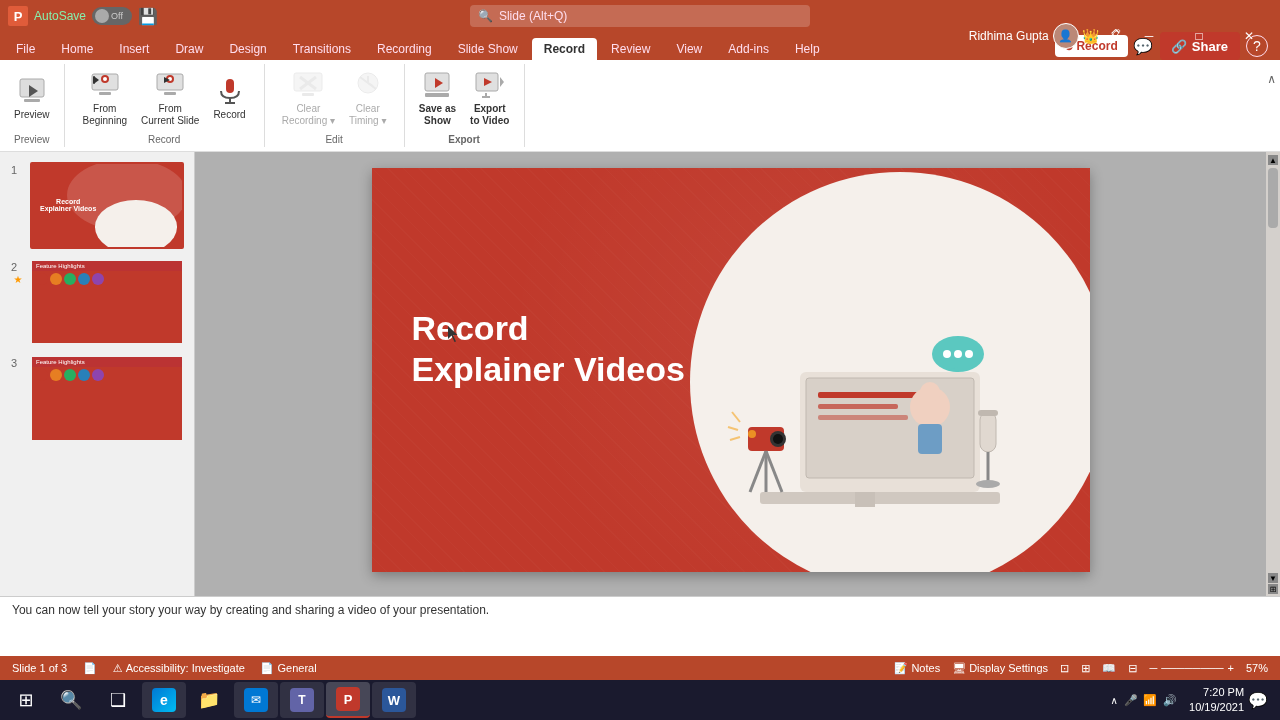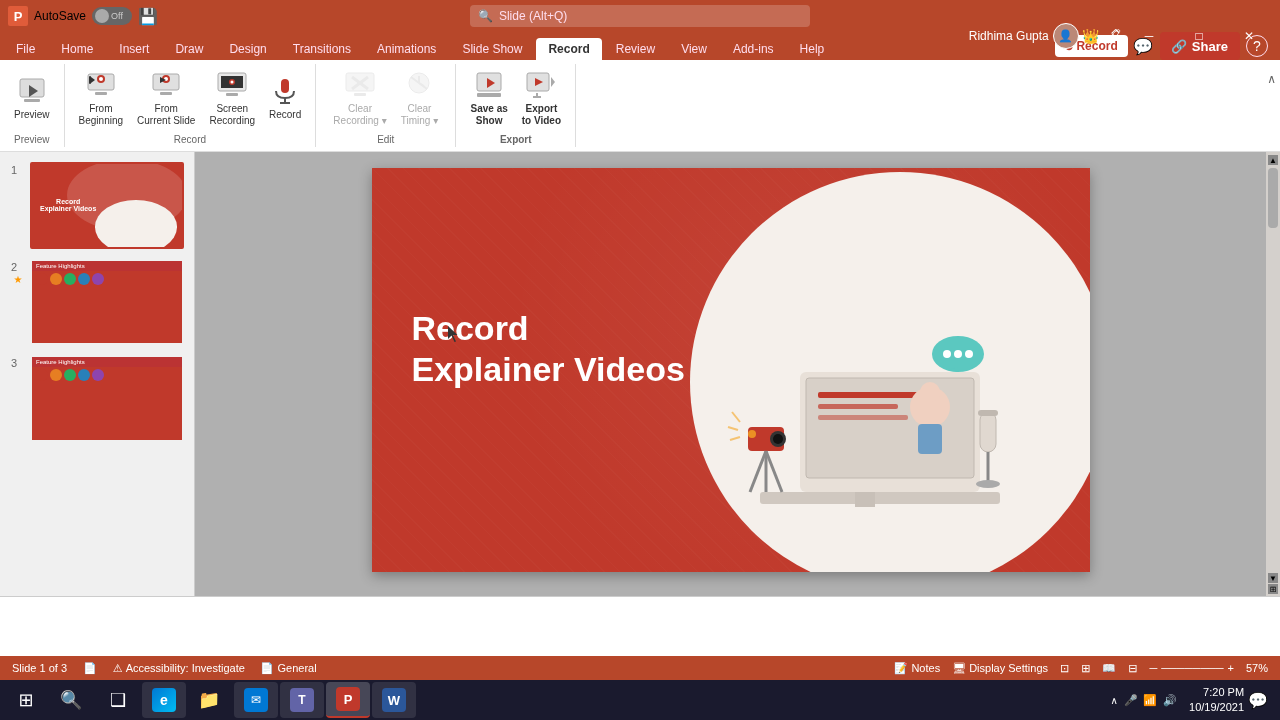--- a/index.html
+++ b/index.html
@@ -288,21 +288,21 @@
       width: 16px;
       gap: 1px;
     }
   </style>
 </head>
 <body>
 
 <div class="ribbon-header-row">
   <div class="title-bar-left" style="display:flex;align-items:center;gap:6px;padding:0 8px;">
     <div class="title-bar-logo">P</div>
-    <span style="color:#000000;font-size:12px;">AutoSave</span>
+    <span style="color:#86efac;font-size:12px;">AutoSave</span>
     <div style="background:#666;border-radius:10px;width:40px;height:18px;display:flex;align-items:center;padding:2px 3px;gap:2px;">
       <div style="width:14px;height:14px;background:#aaa;border-radius:50%;"></div>
       <span style="color:#ccc;font-size:9px;">Off</span>
     </div>
     <div style="color:white;font-size:16px;cursor:pointer;">💾</div>
   </div>
   <div style="position:absolute;left:50%;transform:translateX(-50%);display:flex;align-items:center;gap:4px;">
     <div style="width:340px;height:22px;background:#fff3;border-radius:4px;display:flex;align-items:center;padding:0 8px;gap:6px;color:#fde;font-size:12px;">
       <span>🔍</span>
       <span>Slide (Alt+Q)</span>
@@ -321,21 +321,21 @@
   </div>
 </div>
 
 <div class="ribbon-tabs">
   <div class="ribbon-tab">File</div>
   <div class="ribbon-tab">Home</div>
   <div class="ribbon-tab">Insert</div>
   <div class="ribbon-tab">Draw</div>
   <div class="ribbon-tab">Design</div>
   <div class="ribbon-tab">Transitions</div>
-  <div class="ribbon-tab">Animations</div>
+  <div class="ribbon-tab">Recording</div>
   <div class="ribbon-tab">Slide Show</div>
   <div class="ribbon-tab active">Record</div>
   <div class="ribbon-tab">Review</div>
   <div class="ribbon-tab">View</div>
   <div class="ribbon-tab">Add-ins</div>
   <div class="ribbon-tab">Help</div>
   <div style="margin-left:auto;display:flex;align-items:center;gap:6px;padding-right:8px;">
     <div style="display:flex;align-items:center;gap:4px;background:white;color:#c0392b;border-radius:4px;padding:2px 10px;font-size:12px;font-weight:600;height:22px;cursor:pointer;">
       <span style="color:#c0392b;font-size:14px;">⏺</span>
 
@@ -391,32 +391,20 @@
             <rect x="3" y="5" width="26" height="16" rx="2" fill="#e0e0e0" stroke="#aaa"></rect>
             <circle cx="16" cy="10" r="4" fill="#c0392b"></circle>
             <circle cx="16" cy="10" r="2" fill="#fff"></circle>
             <rect x="10" y="23" width="12" height="3" rx="1" fill="#aaa"></rect>
             <polygon points="10,8 16,11 10,14" fill="#333"></polygon>
           </svg>
         </div>
         <div class="ribbon-btn-label">From<br>Current Slide</div>
       </div>
 
-      <div class="ribbon-btn">
-        <div class="ribbon-btn-icon">
-          <svg width="32" height="32" viewBox="0 0 32 32">
-            <rect x="2" y="4" width="28" height="18" rx="2" fill="#e8e8e8" stroke="#aaa"></rect>
-            <rect x="5" y="7" width="22" height="12" fill="#333"></rect>
-            <circle cx="16" cy="13" r="3" fill="#c0392b"></circle>
-            <circle cx="16" cy="13" r="1.5" fill="#fff"></circle>
-            <rect x="10" y="24" width="12" height="3" rx="1" fill="#aaa"></rect>
-          </svg>
-        </div>
-        <div class="ribbon-btn-label">Screen<br>Recording</div>
-      </div>
 
       <div class="ribbon-btn">
         <div class="ribbon-btn-icon">
           <svg width="32" height="32" viewBox="0 0 32 32">
             <rect x="12" y="4" width="8" height="14" rx="4" fill="#c0392b"></rect>
             <path d="M7 16 Q7 23 16 23 Q25 23 25 16" stroke="#555" stroke-width="2" fill="none"></path>
             <line x1="16" y1="23" x2="16" y2="28" stroke="#555" stroke-width="2"></line>
             <line x1="11" y1="28" x2="21" y2="28" stroke="#555" stroke-width="2"></line>
           </svg>
         </div>
@@ -613,20 +601,21 @@
   <div class="right-scrollbar" style="width:14px;background:#d4d0cc;display:flex;flex-direction:column;align-items:center;padding:2px 0;">
     <div style="width:10px;height:10px;background:#888;margin:1px 0;display:flex;align-items:center;justify-content:center;font-size:8px;cursor:pointer;">▲</div>
     <div style="width:10px;height:60px;background:#aaa;border-radius:4px;margin:2px 0;cursor:pointer;"></div>
     <div style="flex:1;"></div>
     <div style="width:10px;height:10px;background:#888;display:flex;align-items:center;justify-content:center;font-size:8px;cursor:pointer;">▼</div>
     <div style="width:10px;height:10px;background:#888;display:flex;align-items:center;justify-content:center;font-size:8px;cursor:pointer;margin-top:1px;">⊞</div>
   </div>
 </div>
 
 <div style="background:white;border-top:1px solid #ccc;padding:6px 12px;height:60px;overflow-y:auto;">
+  <div style="font-size:12px;color:#333;">You can now tell your story your way by creating and sharing a video of your presentation.</div>
 </div>
 
 <div class="status-bar">
   <span>Slide 1 of 3</span>
   <div style="cursor:pointer;">📄</div>
   <div style="display:flex;align-items:center;gap:3px;cursor:pointer;">
     <span>⚠</span>
     <span>Accessibility: Investigate</span>
   </div>
   <div style="display:flex;align-items:center;gap:3px;cursor:pointer;">

